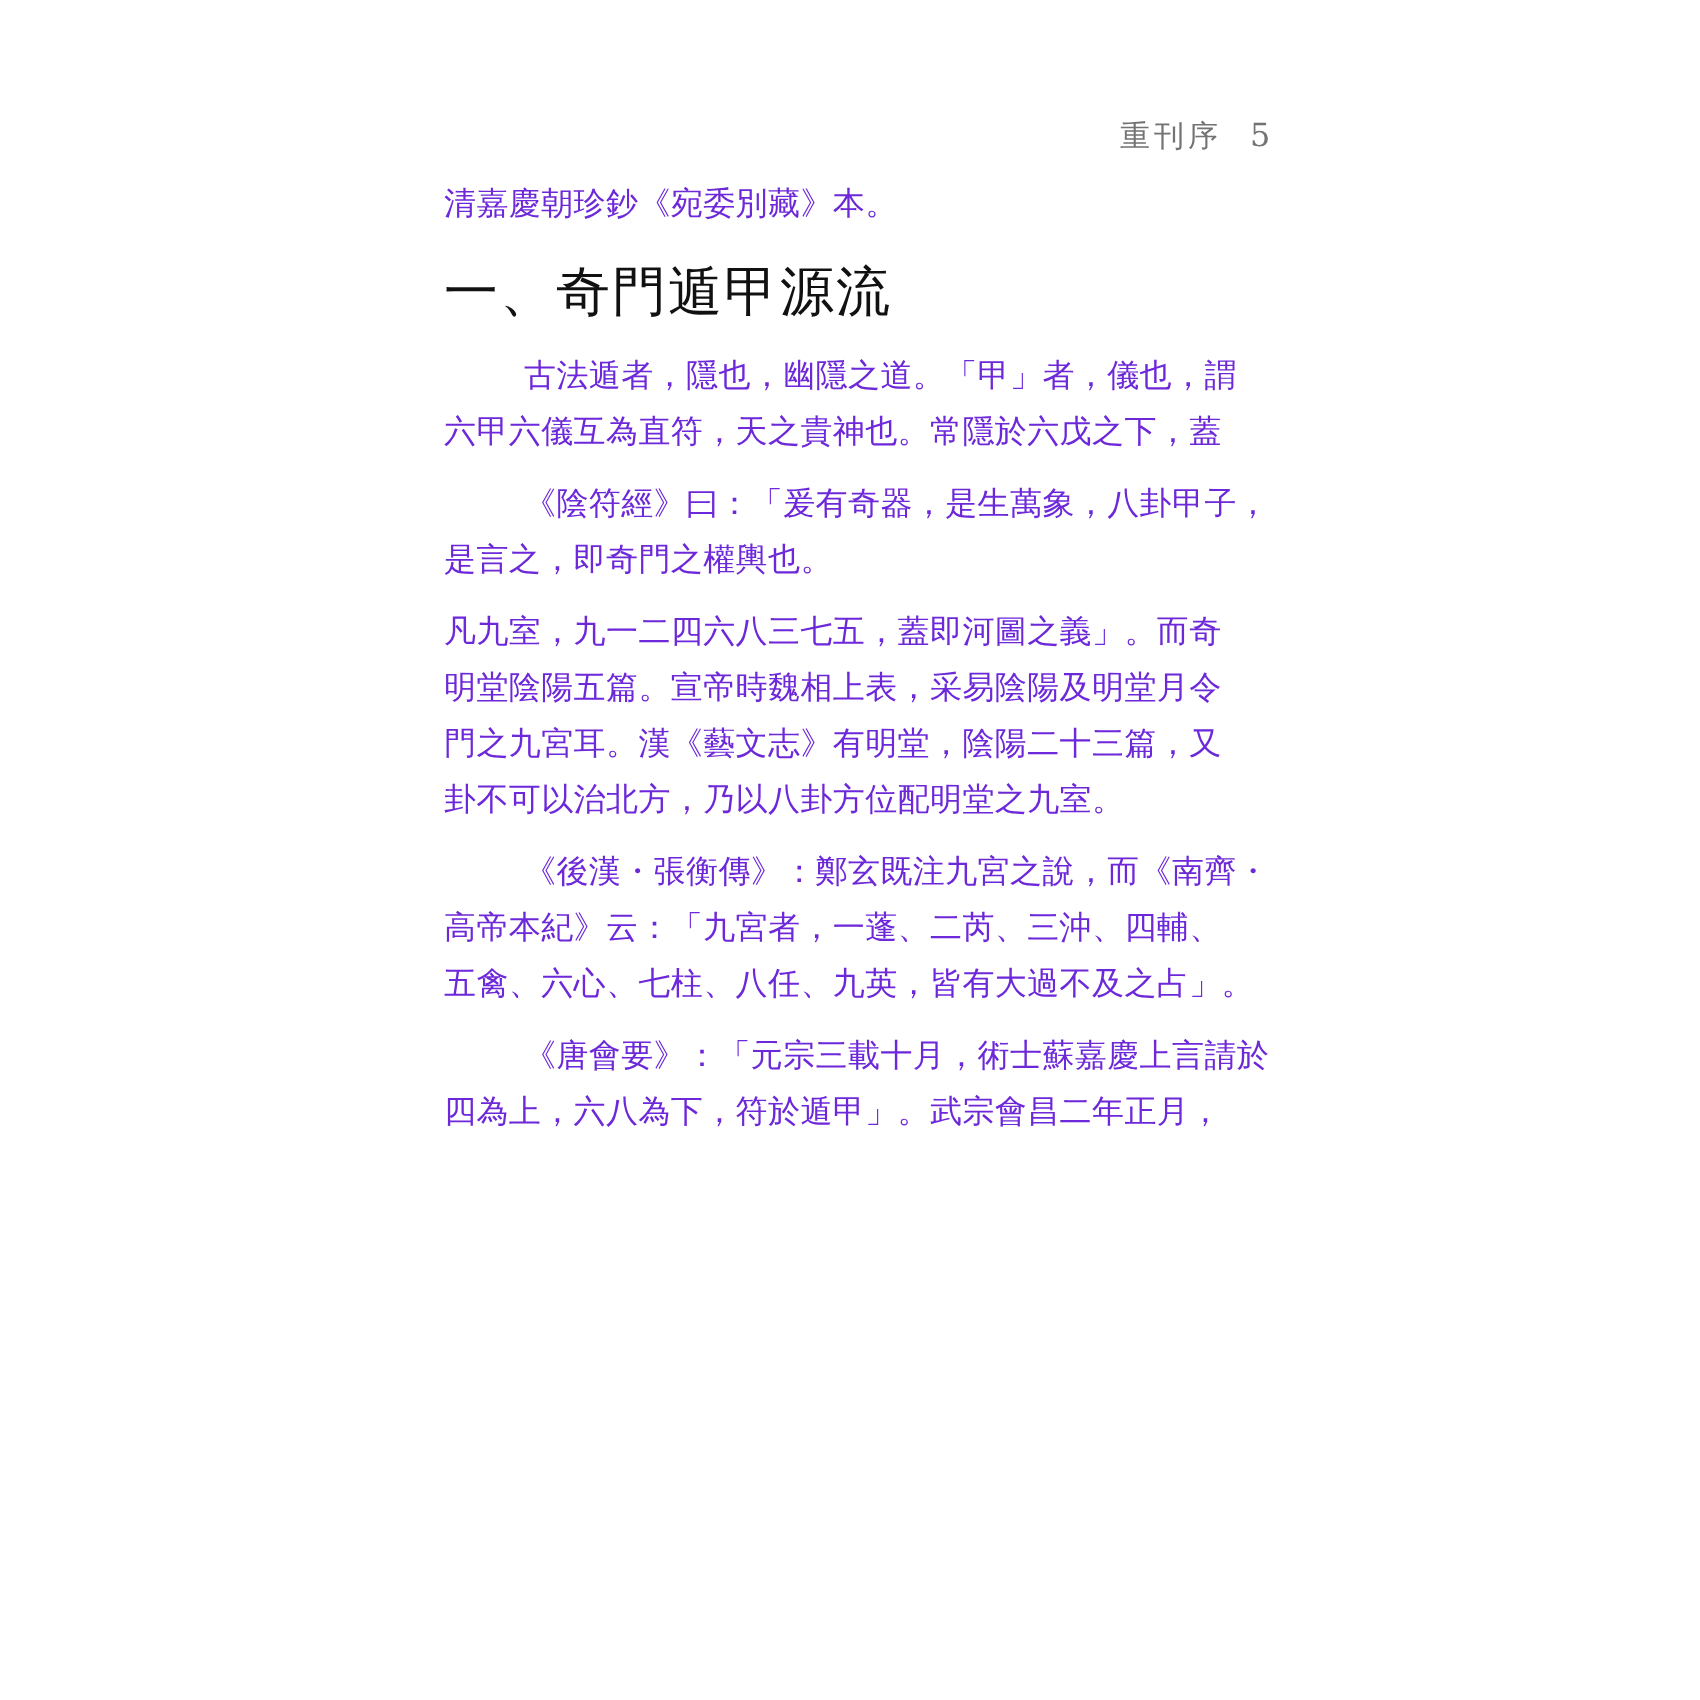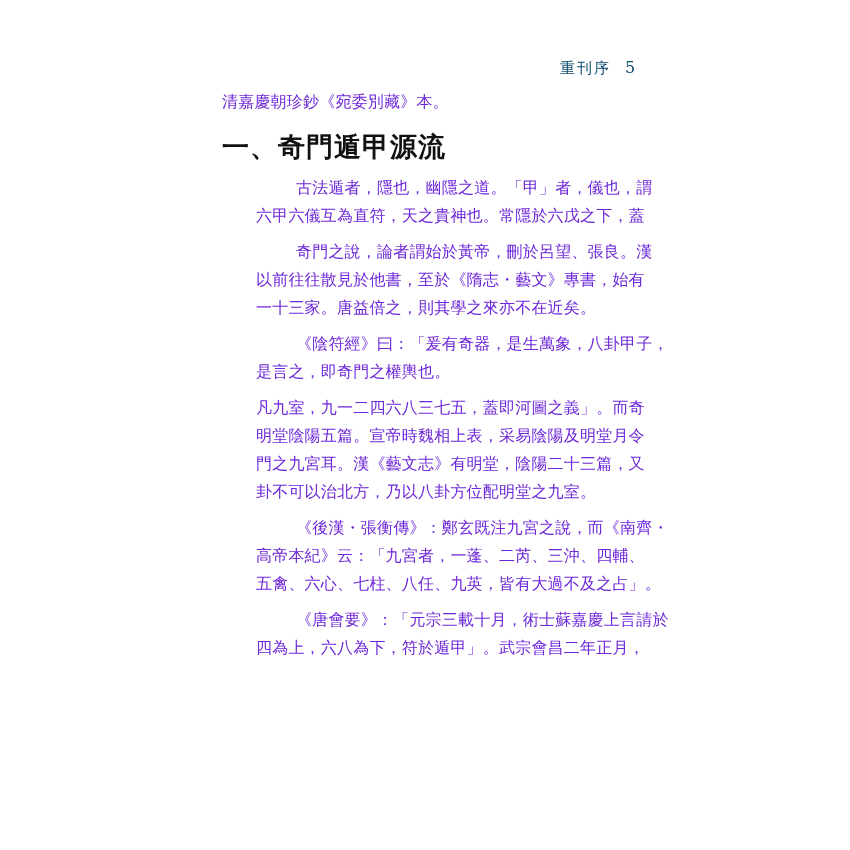--- a/index.html
+++ b/index.html
@@ -1,25 +1,25 @@
 <!DOCTYPE html>
 <html><head>
 <meta charset="utf-8">
 <style>
   html, body { margin: 0; padding: 0; background: #ffffff; }
   body { width: 850px; height: 850px; position: relative; overflow: hidden;
          font-family: "DejaVu Sans", "Liberation Sans", sans-serif; color: #2a2a2a; }
   .page { position: absolute; left: 0; top: 0; width: 850px; height: 850px; background: #fff; }
   .running-head { position: absolute; top: 58px; left: 560px; width: 72px; text-align: right;
-                  font-family: "DejaVu Serif", "Liberation Serif", serif; font-size: 15px; color: #0c4a6e; letter-spacing: 2px; white-space: nowrap; }
+                  font-family: "DejaVu Serif", "Liberation Serif", serif; font-size: 15px; color: #737373; letter-spacing: 2px; white-space: nowrap; }
   .running-head .pg { margin-left: 14px; font-size: 16px; letter-spacing: 0; }
   .body-text { position: absolute; left: 222px; top: 88px; width: 412px; }
   .line { font-size: 16px; line-height: 28px; height: 28px; white-space: nowrap; letter-spacing: 0.2px; color: #6d28d9; }
-  .heading { font-size: 27px; font-weight: bold; color: #111; height: 50px; line-height: 50px; margin-top: 6px; margin-bottom: 2px; white-space: nowrap; letter-spacing: 1px; }
-  .para { margin-top: 2px; margin-left: 34px; }
+  .heading { font-size: 27px; font-weight: normal; color: #111; height: 50px; line-height: 50px; margin-top: 6px; margin-bottom: 2px; white-space: nowrap; letter-spacing: 1px; }
+  .para { margin-top: 2px; }
   .para + .para { margin-top: 8px; }
   .indent { padding-left: 40px; }
 </style>
 </head>
 <body>
 
 <div class="page">
 
   <div class="running-head">
     <span>重刊序</span><span class="pg">5</span>
@@ -29,25 +29,20 @@
 
     <div class="line">清嘉慶朝珍鈔《宛委別藏》本。</div>
 
     <div class="heading">一、奇門遁甲源流</div>
 
     <div class="para">
       <div class="line indent">古法遁者，隱也，幽隱之道。「甲」者，儀也，謂</div>
       <div class="line">六甲六儀互為直符，天之貴神也。常隱於六戊之下，蓋</div>
     </div>
 
-    <div class="para">
-      <div class="line indent">奇門之說，論者謂始於黃帝，刪於呂望、張良。漢</div>
-      <div class="line">以前往往散見於他書，至於《隋志・藝文》專書，始有</div>
-      <div class="line">一十三家。唐益倍之，則其學之來亦不在近矣。</div>
-    </div>
 
     <div class="para">
       <div class="line indent">《陰符經》曰：「爰有奇器，是生萬象，八卦甲子，</div>
       <div class="line">是言之，即奇門之權輿也。</div>
     </div>
 
     <div class="para">
       <div class="line">凡九室，九一二四六八三七五，蓋即河圖之義」。而奇</div>
       <div class="line">明堂陰陽五篇。宣帝時魏相上表，采易陰陽及明堂月令</div>
       <div class="line">門之九宮耳。漢《藝文志》有明堂，陰陽二十三篇，又</div>

